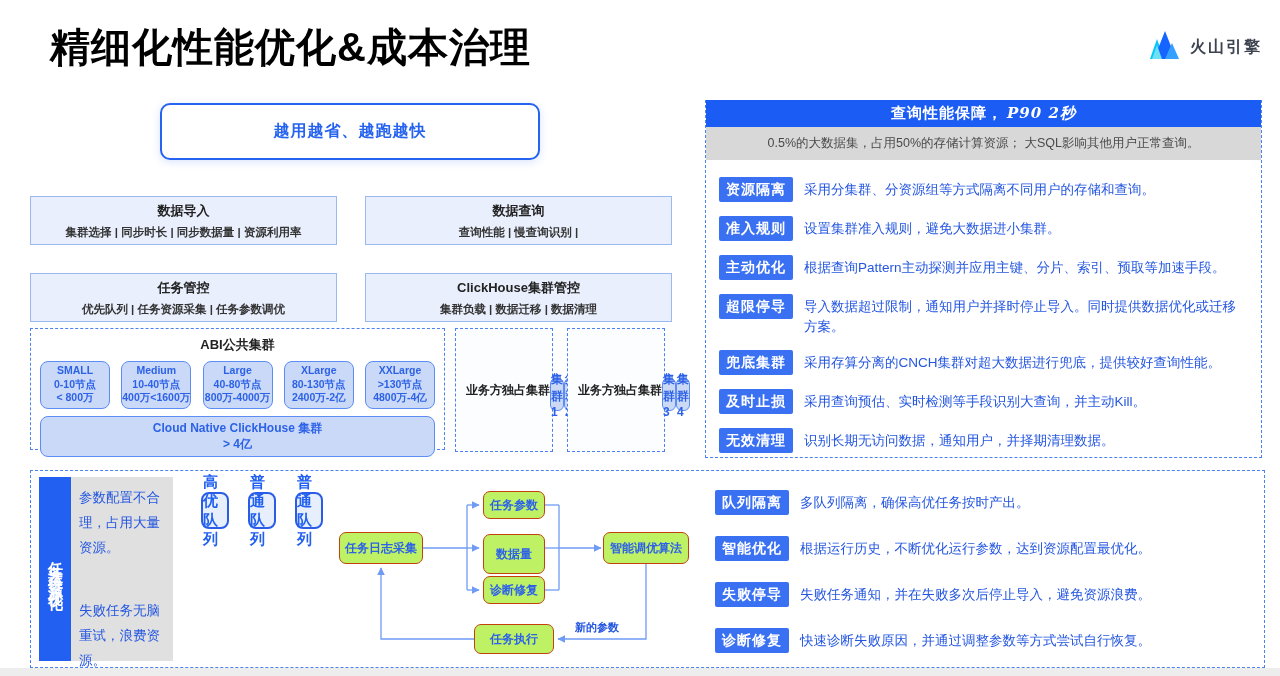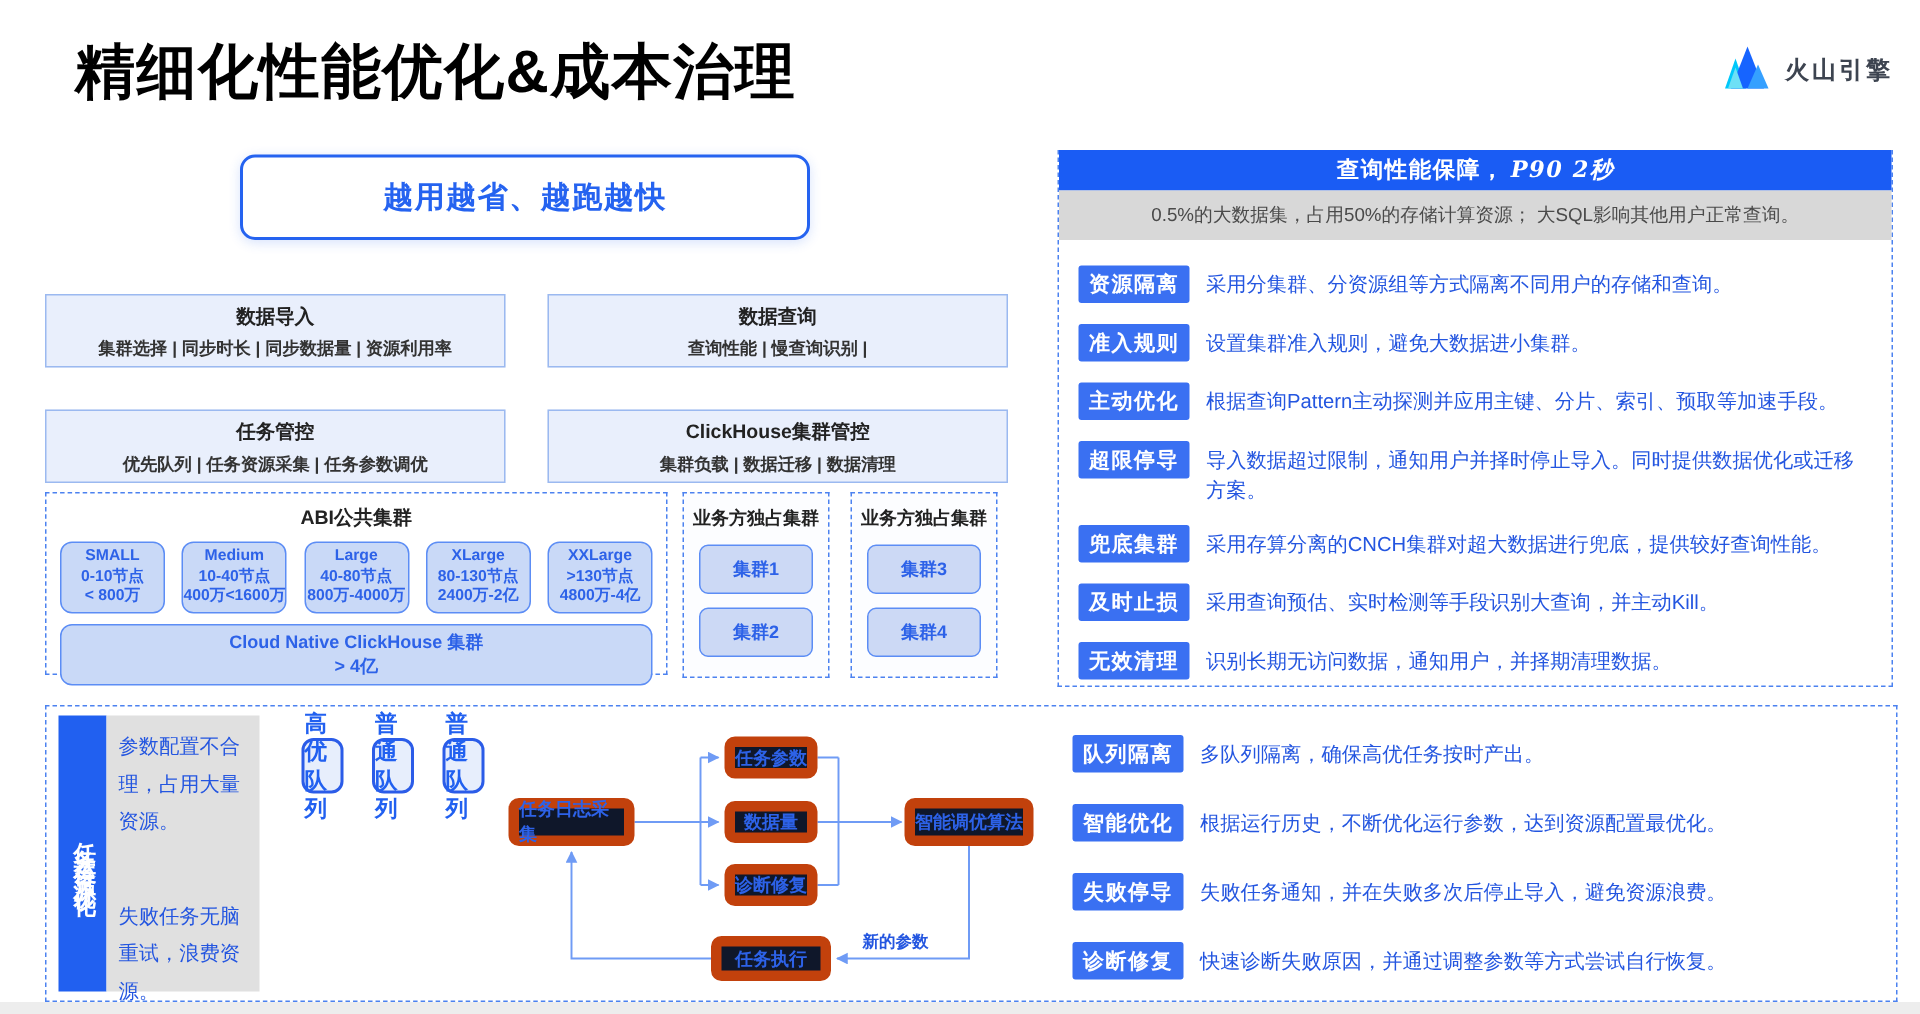--- a/index.html
+++ b/index.html
@@ -5,36 +5,36 @@
   * { margin:0; padding:0; box-sizing:border-box; }
   body { font-family:"Liberation Sans","DejaVu Sans",sans-serif; background:#fff; }
   .canvas { position:relative; width:1280px; height:676px; background:#fff; overflow:hidden; }
 
   
   .page-title { position:absolute; left:50px; top:20px; font-size:40px; font-weight:900; color:#000; letter-spacing:1px; }
   .logo { position:absolute; right:18px; top:30px; display:flex; align-items:center; gap:8px; }
   .logo-text { font-size:16px; font-weight:700; color:#3d4450; letter-spacing:2px; }
 
   
-  .slogan { position:absolute; left:160px; top:103px; width:380px; height:57px; border:2px solid #2563f0; border-radius:10px; background:#fff; box-shadow:0 2px 8px rgba(37,99,240,.18); display:flex; align-items:center; justify-content:center; font-size:20px; font-weight:800; color:#2563f0; letter-spacing:1px; }
+  .slogan { position:absolute; left:160px; top:103px; width:380px; height:57px; border:2px solid #2563f0; border-radius:10px; background:#fff; box-shadow:0 2px 8px rgba(37,99,240,.18); display:flex; align-items:center; justify-content:center; font-size:16px; font-weight:800; color:#2563f0; letter-spacing:1px; }
 
   
   .cap-grid { position:absolute; left:30px; top:196px; width:632px; display:grid; grid-template-columns:307px 307px; grid-gap:17px 18px;gap:28px; }
   .cap-box { height:49px; background:#e9effc; border:1px solid #9bb9f0; display:flex; flex-direction:column; align-items:center; justify-content:center; gap:5px; }
   .cap-title { font-size:13px; font-weight:800; color:#222; }
   .cap-sub { font-size:11.5px; font-weight:700; color:#333; }
 
   
   .clusters-row { position:absolute; left:30px; top:328px; display:flex; }
   .abi-box { width:415px; height:122px; border:1.5px dashed #4c82f0; background:#fff; padding:7px 9px 8px; margin-right:10px; }
   .abi-title { text-align:center; font-size:13px; font-weight:800; color:#222; margin-bottom:7px; }
   .size-row { display:flex; justify-content:space-between; margin-bottom:7px; }
   .size-chip { width:70px; border:1px solid #5c8df5; border-radius:8px; background:#c9d9f7; color:#2d62e8; font-size:10.5px; font-weight:700; text-align:center; padding:2px 0 3px; line-height:1.3; }
   .cloud-chip { border:1px solid #5c8df5; border-radius:8px; background:#c9d9f7; color:#2d62e8; font-size:12px; font-weight:700; text-align:center; padding:3px 0 4px; line-height:1.35; }
-  .ded-box { width:98px; height:124px; border:1.5px dashed #4c82f0; background:#fcfdff; padding:8px 10px; margin-right:14px; display:flex; flex-direction:column; align-items:center; }
+  .ded-box { width:98px; height:124px; border:1.5px dashed #4c82f0; background:#fcfdff; padding:8px 10px; margin-right:14px; display:flex; flex-direction:row; align-items:center; }
   .ded-title { font-size:12px; font-weight:800; color:#222; white-space:nowrap; }
   .ded-chip { width:76px; height:33px; margin-top:9px; border:1px solid #5c8df5; border-radius:6px; background:#ccd9f5; color:#2d62e8; font-size:12px; font-weight:700; display:flex; align-items:center; justify-content:center; }
 
   
   .query-panel { position:absolute; left:705px; top:100px; width:557px; height:358px; border-left:1.5px dashed #4c82f0; border-right:1.5px dashed #4c82f0; border-bottom:1.5px dashed #4c82f0; background:#fff; }
   .qp-header { height:27px; background:#1a5cf4; color:#fff; display:flex; align-items:center; justify-content:center; font-size:15px; font-weight:700; letter-spacing:1px; }
   .qp-header .em { font-style:italic; font-family:"DejaVu Serif","Liberation Serif",serif; margin-left:4px; }
   .qp-problem { height:33px; background:#d8d8d8; color:#4a4a4a; display:flex; align-items:center; justify-content:center; font-size:12.5px; }
   .qp-rows { padding:17px 14px 0 13px; display:flex; flex-direction:column; gap:14px; }
   .row-item { display:flex; align-items:flex-start; }
@@ -42,21 +42,21 @@
   .row-desc { margin-left:11px; font-size:13.5px; color:#2456e0; line-height:1.45; padding-top:3px; }
 
   
   .task-panel { position:absolute; left:30px; top:470px; width:1235px; height:198px; border:1.5px dashed #4c82f0; background:#fff; display:flex; padding:6px 8px; }
   .side-bar { flex:none; width:32px; background:#2160f0; color:#fff; display:flex; align-items:center; justify-content:center; writing-mode:vertical-lr; text-orientation:upright; font-size:15px; font-weight:700; letter-spacing:5px; }
   .problem-pane { flex:none; width:102px; background:#e0e0e0; color:#2456e0; font-size:13.5px; line-height:1.85; padding:9px 8px; }
   .problem-pane p + p { margin-top:38px; }
   .queue-col { flex:none; width:122px; margin-left:28px; padding-top:15px; display:flex; gap:19px; }
   .queue-box { height:37px; border:2px solid #2b5ce8; border-radius:8px; background:#e7eefc; color:#2160f0; font-size:15px; font-weight:800; display:flex; align-items:center; justify-content:center; letter-spacing:1px; }
   .flow { flex:none; position:relative; width:368px; height:184px; margin-left:14px; }
-  .flow-node { position:absolute; border:7px solid #c2410c; border-radius:7px; background:#0f172a; color:#2d62e8; font-size:12px; font-weight:700; display:flex; align-items:center; justify-content:center; }
+  .flow-node { position:absolute; border:1px solid #c2410c; border-radius:7px; background:#bef264; color:#2d62e8; font-size:12px; font-weight:700; display:flex; align-items:center; justify-content:center; }
   .flow-label { position:absolute; color:#2456e0; font-size:11px; font-weight:700; }
   .flow svg { position:absolute; left:0; top:0; }
   .task-rows { flex:1; margin-left:10px; padding-top:13px; display:flex; flex-direction:column; gap:21px; }
 
   .footer-strip { position:absolute; left:0; bottom:0; width:1280px; height:8px; background:#ededed; }
 </style>
 </head>
 <body>
 
 <div class="canvas">
@@ -212,21 +212,21 @@
           <path d="M208,71 L222,71"></path>
           <path d="M208,113 L222,113"></path>
           <path d="M222,28 L222,113"></path>
           <path d="M222,71 L264,71" marker-end="url(#arw)"></path>
           <path d="M309,87 L309,162 L221,162" marker-end="url(#arw)"></path>
           <path d="M137,162 L44,162 L44,91" marker-end="url(#arw)"></path>
         </g>
       </svg>
       <div class="flow-node" style="left:2px;top:55px;width:84px;height:32px;">任务日志采集</div>
       <div class="flow-node" style="left:146px;top:14px;width:62px;height:28px;">任务参数</div>
-      <div class="flow-node" style="left:146px;top:57px;width:62px;height:28px;">数据量</div>
+      <div class="flow-node" style="left:146px;top:57px;width:62px;height:40px;">数据量</div>
       <div class="flow-node" style="left:146px;top:99px;width:62px;height:28px;">诊断修复</div>
       <div class="flow-node" style="left:266px;top:55px;width:86px;height:32px;">智能调优算法</div>
       <div class="flow-node" style="left:137px;top:147px;width:80px;height:30px;">任务执行</div>
       <div class="flow-label" style="left:238px;top:143px;">新的参数</div>
     </div>
 
     <div class="task-rows">
       <div class="row-item">
         <div class="row-chip">队列隔离</div>
         <div class="row-desc">多队列隔离，确保高优任务按时产出。</div>

